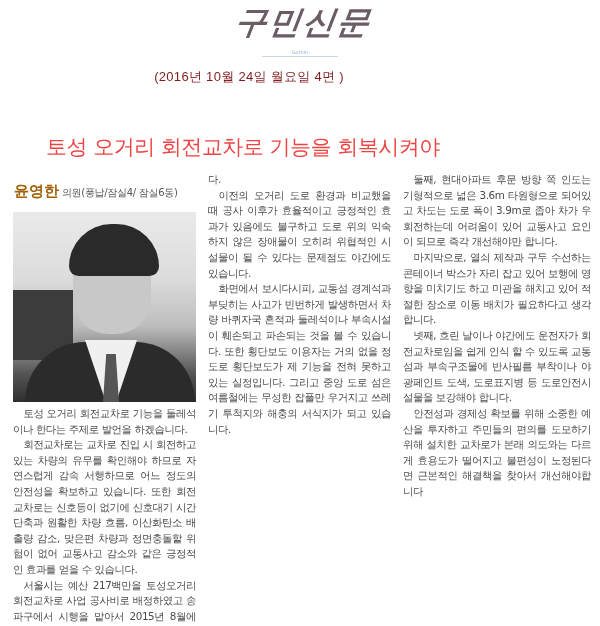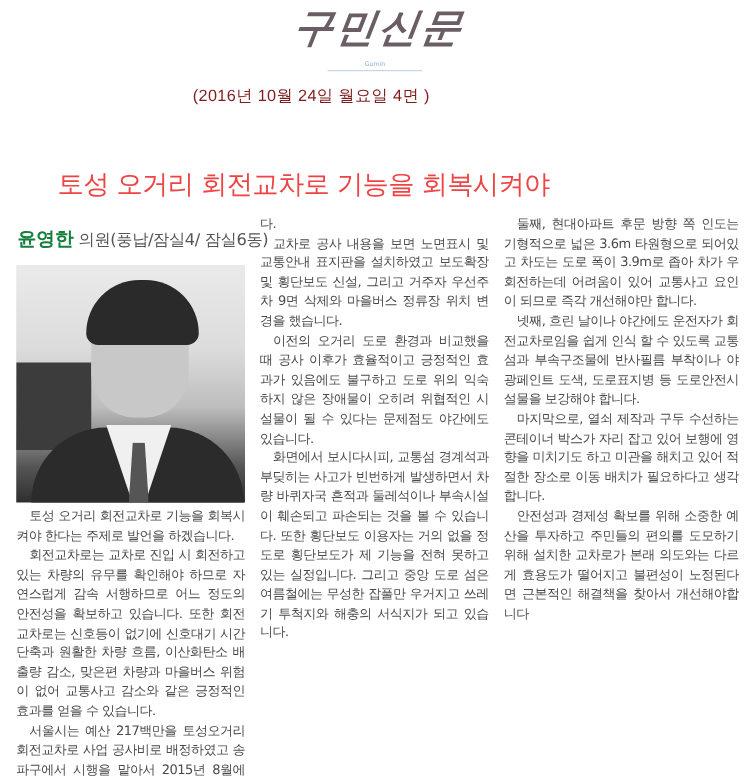--- a/index.html
+++ b/index.html
@@ -3,22 +3,22 @@
 <meta charset="utf-8">
 <style>
   html, body { margin:0; padding:0; background:#ffffff; }
   body { width:600px; height:626px; position:relative; overflow:hidden; font-family:"DejaVu Sans", sans-serif; color:#3a3a3a; }
   .masthead { position:absolute; left:0; top:0; width:600px; height:62px; text-align:center; }
   .logo { position:absolute; left:228px; top:4px; width:150px; height:36px; font-family:"DejaVu Serif", serif; font-weight:bold; font-size:32px; color:#6a5d66; letter-spacing:2px; font-style:italic; line-height:36px; transform:skewX(-8deg); }
   .logo-sub { position:absolute; left:262px; top:48px; width:76px; height:8px; border-bottom:1px solid #c9d6e8; font-size:5px; color:#8fb0d8; text-align:center; line-height:8px; }
   .dateline { position:absolute; left:0; top:68px; width:498px; text-align:center; font-family:"Liberation Sans", sans-serif; font-weight:normal; font-size:13px; color:#7f1d1d; letter-spacing:0.3px; }
   .headline { position:absolute; left:22px; top:133px; font-family:"DejaVu Sans", sans-serif; font-size:21px; color:#ef4444; letter-spacing:-0.5px;margin-left:24px; }
   .byline { position:absolute; left:14px; top:181px; white-space:nowrap; }
-  .byline .name { font-weight:bold; font-size:15px; color:#15803d; }
-  .byline .aff { font-size:13px; color:#555; letter-spacing:-0.3px; }
+  .byline .name { font-weight:bold; font-size:15px; color:#a16207; }
+  .byline .aff { font-size:10px; color:#555; letter-spacing:-0.3px; }
   .photo { position:absolute; left:13px; top:212px; width:183px; height:190px; background:linear-gradient(180deg,#eaeaea 0%,#dcdcdc 35%,#bdbdbd 60%,#555 85%,#2f2f2f 100%); overflow:hidden; }
   .photo .bg-panel { position:absolute; left:0; top:78px; width:60px; height:70px; background:#3c3c3c; }
   .photo .head { position:absolute; left:60px; top:20px; width:78px; height:102px; border-radius:40px 40px 36px 36px; background:#c8c8c8; }
   .photo .hair { position:absolute; left:56px; top:12px; width:90px; height:52px; border-radius:45px 45px 10px 10px; background:#2a2a2a; }
   .photo .jacket { position:absolute; left:12px; top:130px; width:170px; height:70px; border-radius:60px 60px 0 0; background:#2b2b2b; }
   .photo .shirt { position:absolute; left:72px; top:128px; width:52px; height:62px; background:#f0f0f0; clip-path:polygon(0 0,100% 0,60% 100%,40% 100%); }
   .photo .tie { position:absolute; left:90px; top:142px; width:16px; height:48px; background:#555; clip-path:polygon(20% 0,80% 0,100% 100%,0 100%); }
   .col { position:absolute; font-size:10.4px; line-height:15.6px; color:#4a4a4a; letter-spacing:-0.4px; text-align:justify; }
   .col p { margin:0; text-indent:1em; }
   .col p.noindent { text-indent:0; }
@@ -45,31 +45,30 @@
 <div class="photo" title="윤영한 의원 발언 사진">
   <div class="bg-panel"></div>
   <div class="jacket"></div>
   <div class="shirt"></div>
   <div class="tie"></div>
   <div class="head"></div>
   <div class="hair"></div>
 </div>
 
 <div class="col col1">
-  <p>토성 오거리 회전교차로 기능을 회복시켜야 한다는 주제로 발언을 하겠습니다.</p>
-  <p>회전교차로는 교차로 진입 시 회전하고 있는 차량의 유무를 확인해야 하므로 자연스럽게 감속 서행하므로 어느 정도의 안전성을 확보하고 있습니다. 또한 회전교차로는 신호등이 없기에 신호대기 시간 단축과 원활한 차량 흐름, 이산화탄소 배출량 감소, 맞은편 차량과 마을버스 위험이 없어 교통사고 감소와 같은 긍정적인 효과를 얻을 수 있습니다.</p>
+  <p>토성 오거리 회전교차로 기능을 둘레석이나 한다는 주제로 발언을 하겠습니다.</p>
+  <p>회전교차로는 교차로 진입 시 회전하고 있는 차량의 유무를 확인해야 하므로 자연스럽게 감속 서행하므로 어느 정도의 안전성을 확보하고 있습니다. 또한 회전교차로는 신호등이 없기에 신호대기 시간 단축과 원활한 차량 흐름, 이산화탄소 배출량 감소, 맞은편 차량과 정면충돌할 위험이 없어 교통사고 감소와 같은 긍정적인 효과를 얻을 수 있습니다.</p>
   <p>서울시는 예산 217백만을 토성오거리 회전교차로 사업 공사비로 배정하였고 송파구에서 시행을 맡아서 2015년 8월에 공사를 시작하여 3달간 공사를 거쳐 11월에 완공 했습니</p>
 </div>
 
 <div class="col col2">
   <p class="noindent">다.</p>
-  <p>교차로 공사 내용을 보면 노면표시 및 교통안내 표지판을 설치하였고 보도확장 및 횡단보도 신설, 그리고 거주자 우선주차 9면 삭제와 마을버스 정류장 위치 변경을 했습니다.</p>
   <p>이전의 오거리 도로 환경과 비교했을 때 공사 이후가 효율적이고 긍정적인 효과가 있음에도 불구하고 도로 위의 익숙하지 않은 장애물이 오히려 위협적인 시설물이 될 수 있다는 문제점도 야간에도 있습니다.</p>
   <p>화면에서 보시다시피, 교통섬 경계석과 부딪히는 사고가 빈번하게 발생하면서 차량 바퀴자국 흔적과 둘레석이나 부속시설이 훼손되고 파손되는 것을 볼 수 있습니다. 또한 횡단보도 이용자는 거의 없을 정도로 횡단보도가 제 기능을 전혀 못하고 있는 실정입니다. 그리고 중앙 도로 섬은 여름철에는 무성한 잡풀만 우거지고 쓰레기 투척지와 해충의 서식지가 되고 있습니다.</p>
 
 </div>
 
 <div class="col col3">
   <p>둘째, 현대아파트 후문 방향 쪽 인도는 기형적으로 넓은 3.6m 타원형으로 되어있고 차도는 도로 폭이 3.9m로 좁아 차가 우회전하는데 어려움이 있어 교통사고 요인이 되므로 즉각 개선해야만 합니다.</p>
+  <p>마지막으로, 열쇠 제작과 구두 수선하는 콘테이너 박스가 자리 잡고 있어 보행에 영향을 미치기도 하고 미관을 해치고 있어 적절한 장소로 이동 배치가 필요하다고 생각합니다.</p>
   <p>넷째, 흐린 날이나 야간에도 운전자가 회전교차로임을 쉽게 인식 할 수 있도록 교통섬과 부속구조물에 반사필름 부착이나 야광페인트 도색, 도로표지병 등 도로안전시설물을 보강해야 합니다.</p>
-  <p>마지막으로, 열쇠 제작과 구두 수선하는 콘테이너 박스가 자리 잡고 있어 보행에 영향을 미치기도 하고 미관을 해치고 있어 적절한 장소로 이동 배치가 필요하다고 생각합니다.</p>
   <p>안전성과 경제성 확보를 위해 소중한 예산을 투자하고 주민들의 편의를 도모하기 위해 설치한 교차로가 본래 의도와는 다르게 효용도가 떨어지고 불편성이 노정된다면 근본적인 해결책을 찾아서 개선해야합니다</p>
 </div>
 
 </body></html>

